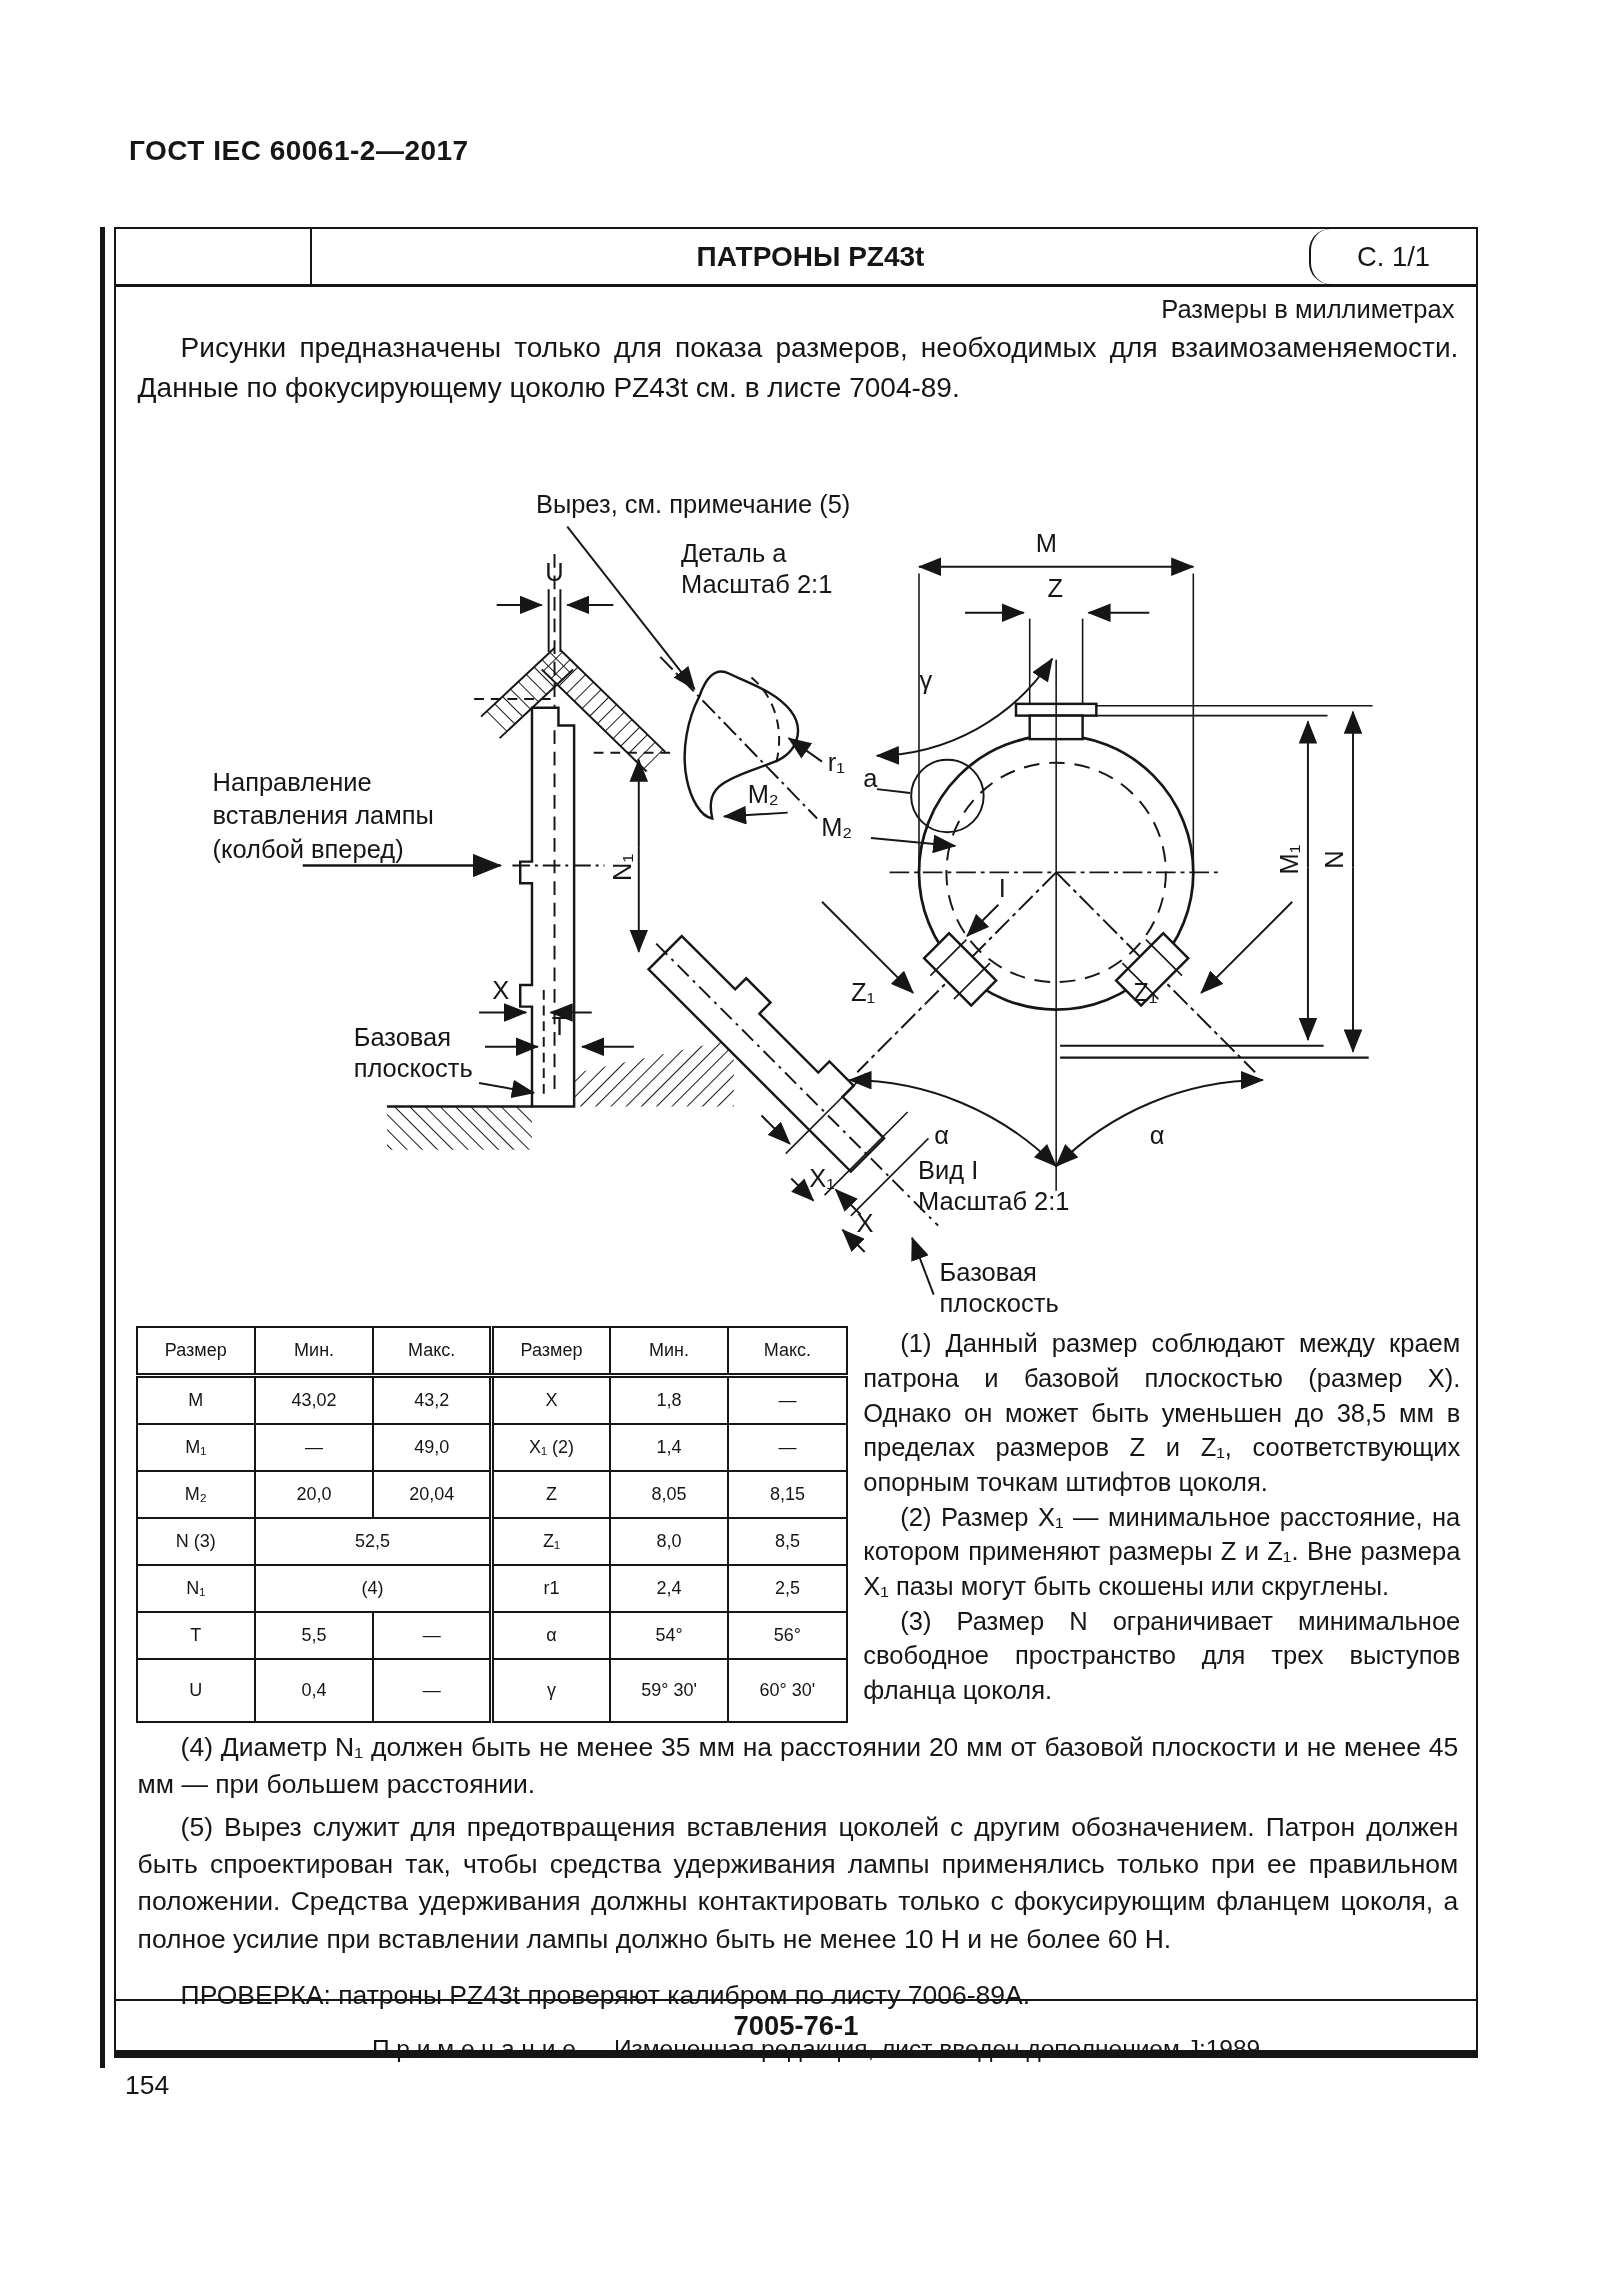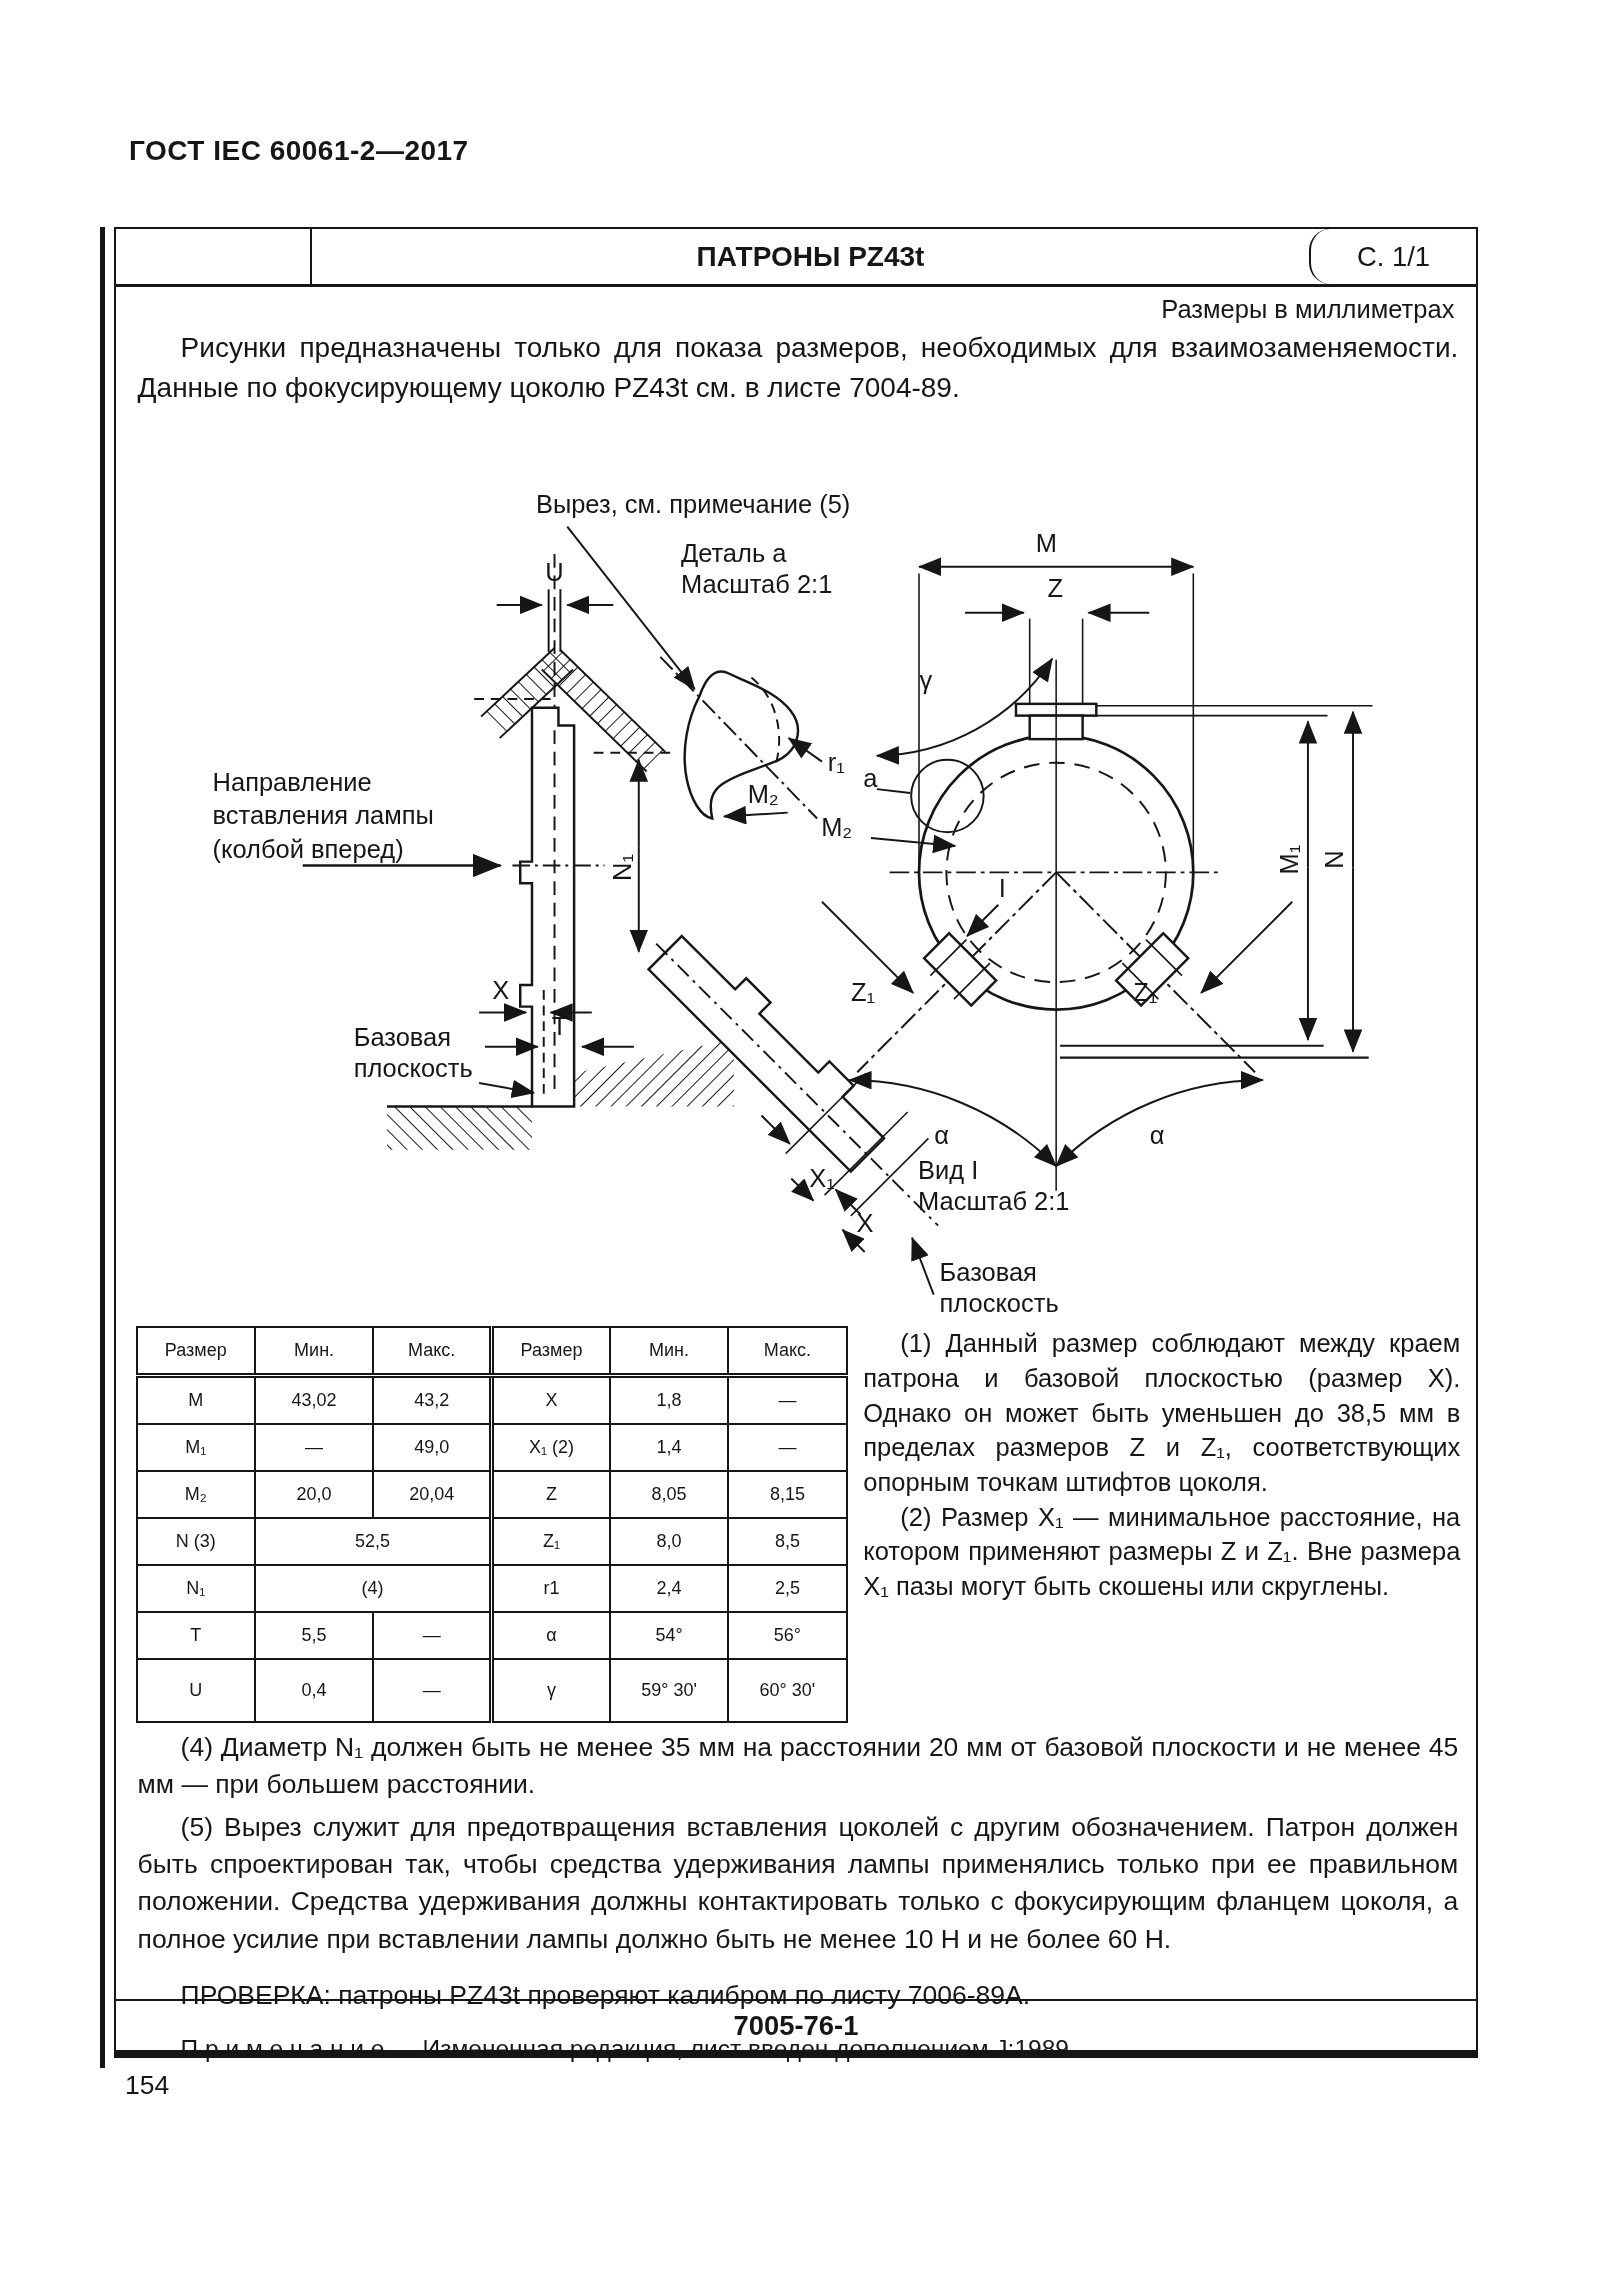--- a/index.html
+++ b/index.html
@@ -23,21 +23,21 @@
   table.dims{border-collapse:collapse;width:712px;font-size:18px;border:2.9px solid #161616;table-layout:fixed;}
   .dims th,.dims td{border:2.5px solid #161616;text-align:center;padding:2px 2px;height:41px;font-weight:400;}
   .dims thead th{border-bottom:5.9px double #161616;}
   .dims .dbl{border-left:5.9px double #161616;}
   .dims tr.tall td{height:57px;}
   .notes{flex:1;font-size:25.5px;line-height:1.36;}
   .notes p{margin:0;text-align:justify;text-indent:37px;}
   .fw{font-size:26.5px;line-height:1.4;}
   .fw p{margin:5.9px 2px 0;text-align:justify;text-indent:43px;}
   .fw p.check{margin-top:19.6px;text-align:left;}
-  .fw p.remark{margin-top:17.6px;font-size:24.5px;text-align:left;}
+  .fw p.remark{margin-top:17.6px;font-size:24.5px;text-align:center;}
   .foot{position:absolute;left:0;right:0;bottom:0;height:49px;border-top:2.9px solid #161616;
         display:flex;align-items:center;justify-content:center;font-weight:700;font-size:27.4px;}
   .page-no{position:absolute;left:125px;top:2070px;font-size:26.5px;}
 </style>
 </head>
 <body>
 
 <div class="gost-ref">ГОСТ IEC 60061-2—2017</div>
 <div class="binding-line"></div>
 
@@ -287,20 +287,21 @@
             <td class="dbl">γ</td>
             <td>59° 30'</td>
             <td>60° 30'</td>
           </tr>
         </tbody>
       </table>
 
       <div class="notes">
         <p>(1) Данный размер соблюдают между краем патрона и базовой плоскостью (размер X). Однако он может быть уменьшен до 38,5 мм в пределах размеров Z и Z₁, соответствующих опорным точкам штифтов цоколя.</p>
         <p>(2) Размер X₁ — минимальное расстояние, на котором применяют размеры Z и Z₁. Вне размера X₁ пазы могут быть скошены или скруглены.</p>
+        <p>(3) Размер N ограничивает минимальное свободное пространство для трех выступов фланца цоколя.</p>
       </div>
     </div>
 
     <div class="fw">
       <p>(4) Диаметр N₁ должен быть не менее 35 мм на расстоянии 20 мм от базовой плоскости и не менее 45 мм — при большем расстоянии.</p>
       <p>(5) Вырез служит для предотвращения вставления цоколей с другим обозначением. Патрон должен быть спроектирован так, чтобы средства удерживания лампы применялись только при ее правильном положении. Средства удерживания должны контактировать только с фокусирующим фланцем цоколя, а полное усилие при вставлении лампы должно быть не менее 10 Н и не более 60 Н.</p>
       <p class="check">ПРОВЕРКА: патроны PZ43t проверяют калибром по листу 7006-89А.</p>
       <p class="remark">П р и м е ч а н и е  —  Измененная редакция, лист введен дополнением J:1989.</p>
     </div>
   </div>

